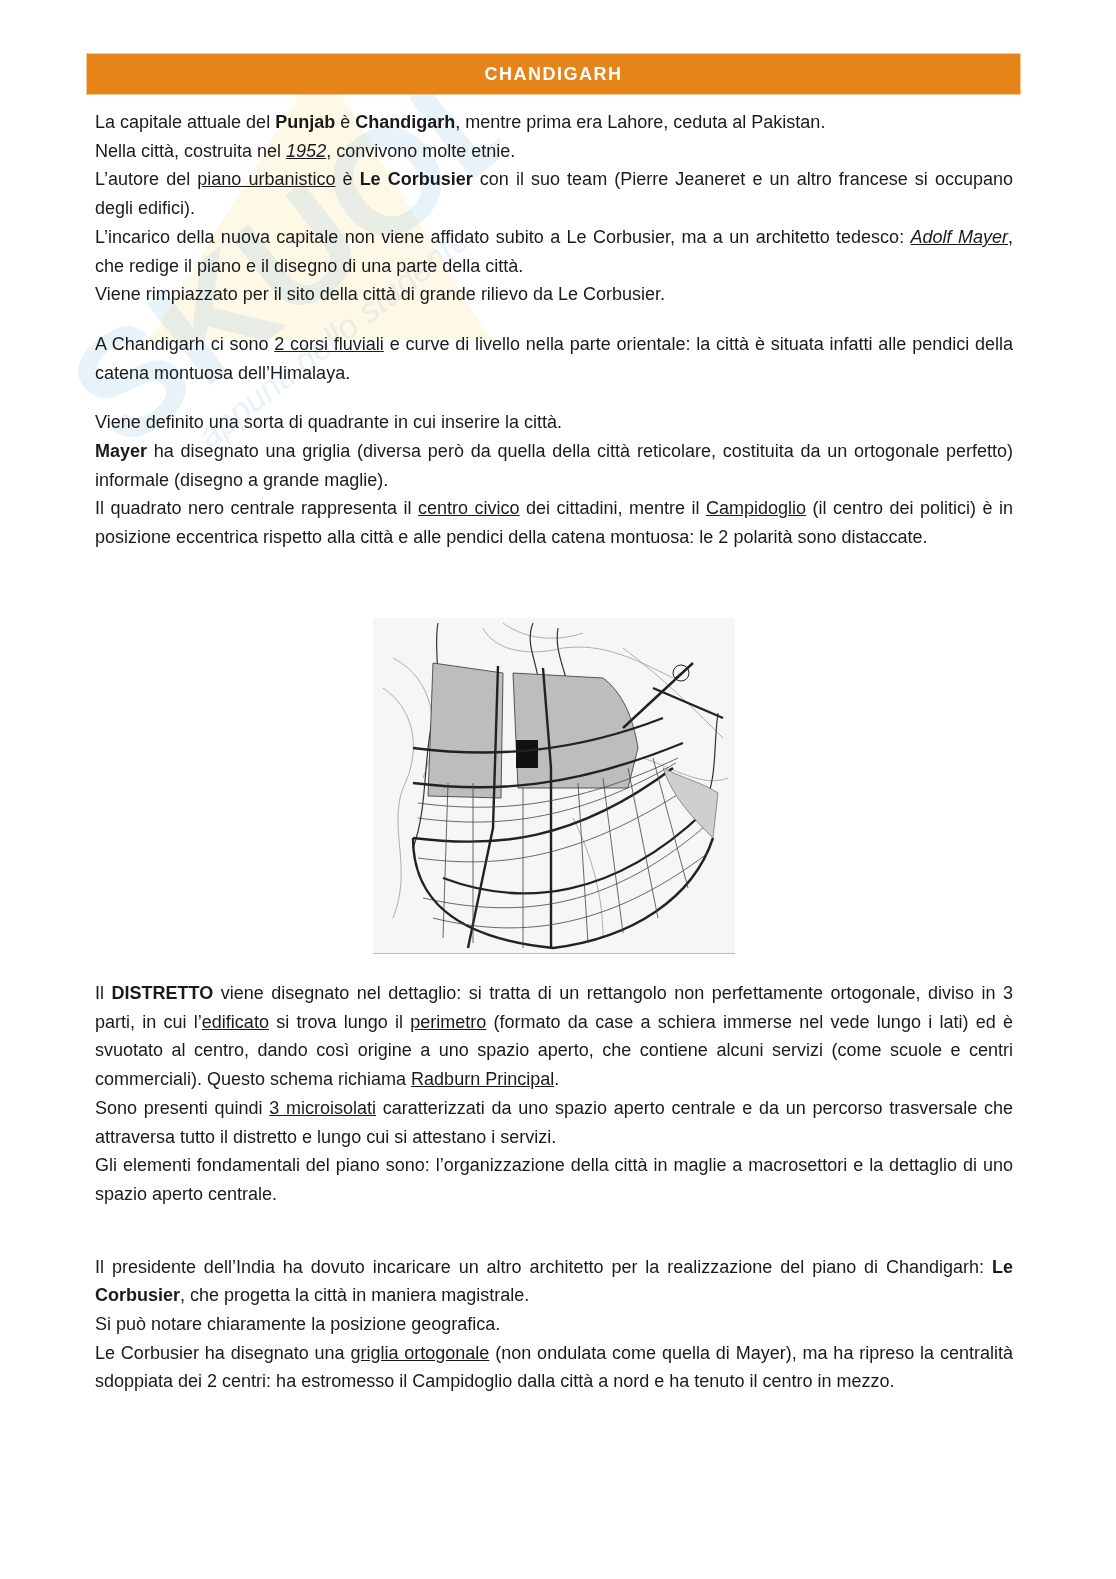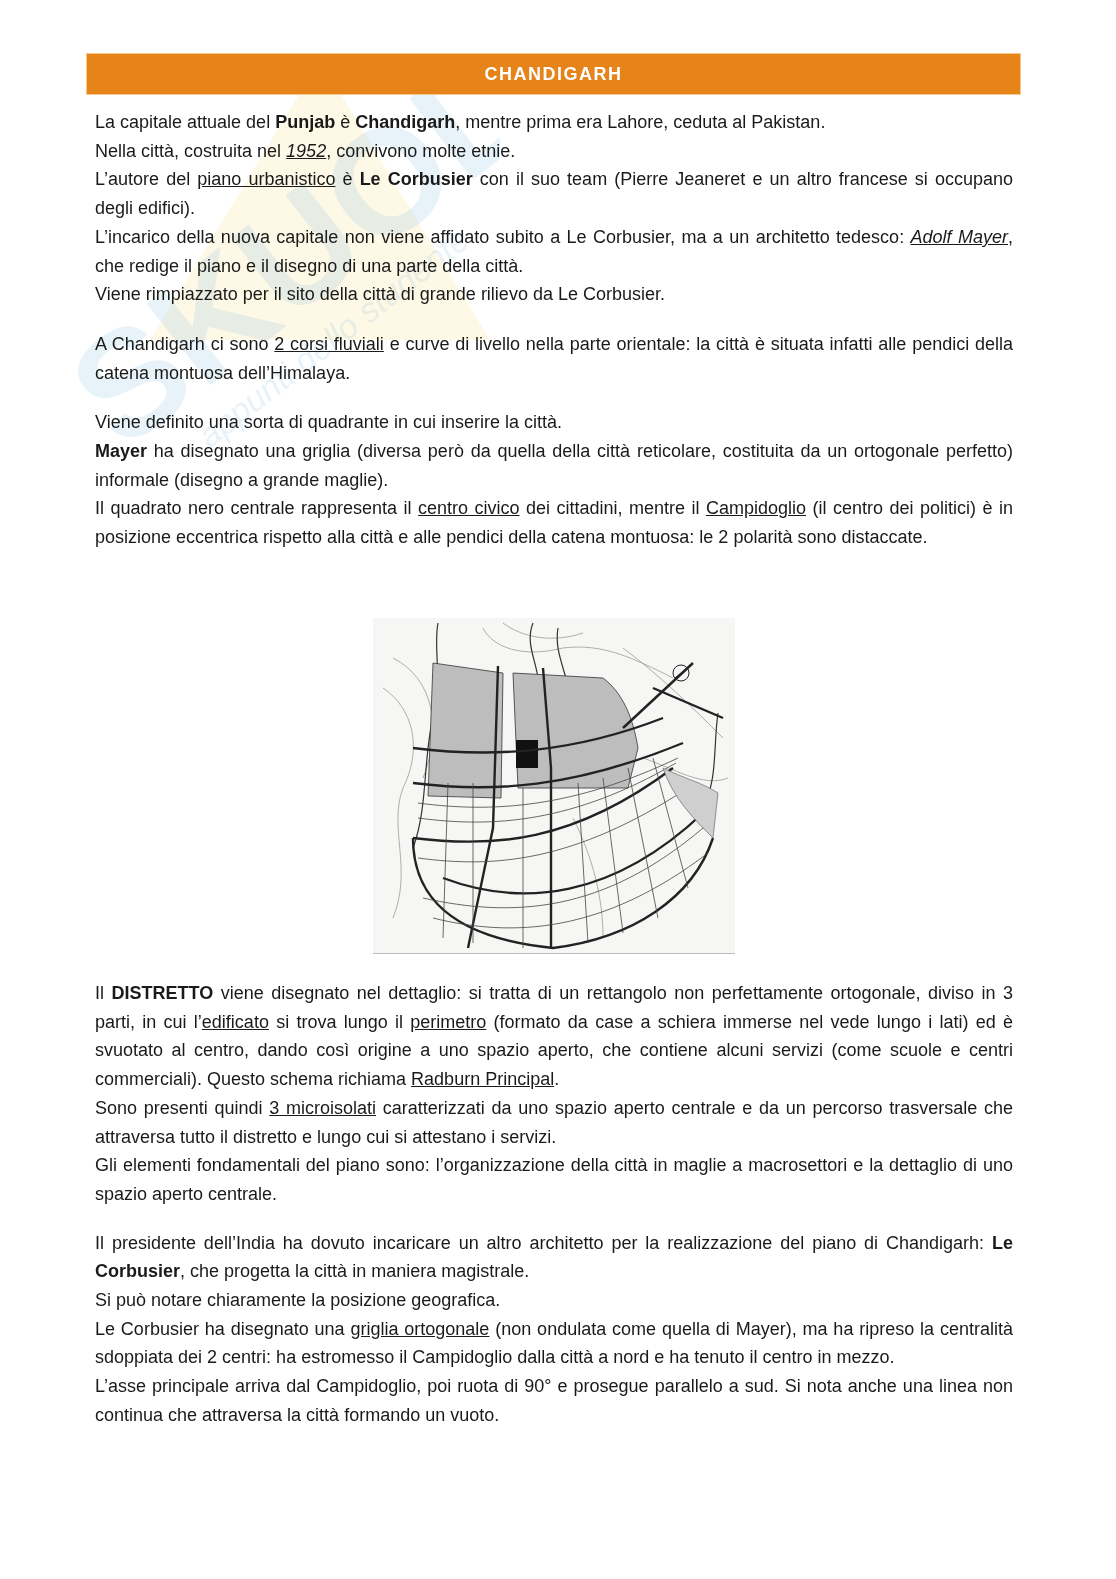--- a/index.html
+++ b/index.html
@@ -136,24 +136,23 @@
 
   <div class="body-text" style="top:979px;">
     <p>
       <span>Il </span><b>DISTRETTO</b><span> viene disegnato nel dettaglio: si tratta di un rettangolo non perfettamente ortogonale, diviso in 3 parti, in cui l’</span><span class="u">edificato</span><span> si trova lungo il </span><span class="u">perimetro</span><span> (formato da case a schiera immerse nel vede lungo i lati) ed è svuotato al centro, dando così origine a uno spazio aperto, che contiene alcuni servizi (come scuole e centri commerciali). Questo schema richiama </span><span class="u">Radburn Principal</span><span>.</span>
     </p>
     <p>
       <span>Sono presenti quindi </span><span class="u">3 microisolati</span><span> caratterizzati da uno spazio aperto centrale e da un percorso trasversale che attraversa tutto il distretto e lungo cui si attestano i servizi.</span>
     </p>
     <p>Gli elementi fondamentali del piano sono: l’organizzazione della città in maglie a macrosettori e la dettaglio di uno spazio aperto centrale.</p>
 
-    <p class="gap" style="margin-top:20px;">
+    <p class="gap" style="margin-top:44px;">
       <span>Il presidente dell’India ha dovuto incaricare un altro architetto per la realizzazione del piano di Chandigarh: </span><b>Le Corbusier</b><span>, che progetta la città in maniera magistrale.</span>
     </p>
 
     <p>Si può notare chiaramente la posizione geografica.</p>
     <p>
       <span>Le Corbusier ha disegnato una </span><span class="u">griglia ortogonale</span><span> (non ondulata come quella di Mayer), ma ha ripreso la centralità sdoppiata dei 2 centri: ha estromesso il Campidoglio dalla città a nord e ha tenuto il centro in mezzo.</span>
     </p>
-    <p>L’asse principale arriva dal Campidoglio, poi ruota di 90° e prosegue parallelo a sud. Si nota anche una linea non continua che attraversa la città formando un vuoto.</p>
   </div>
 
 </div>
 
 </body></html>

